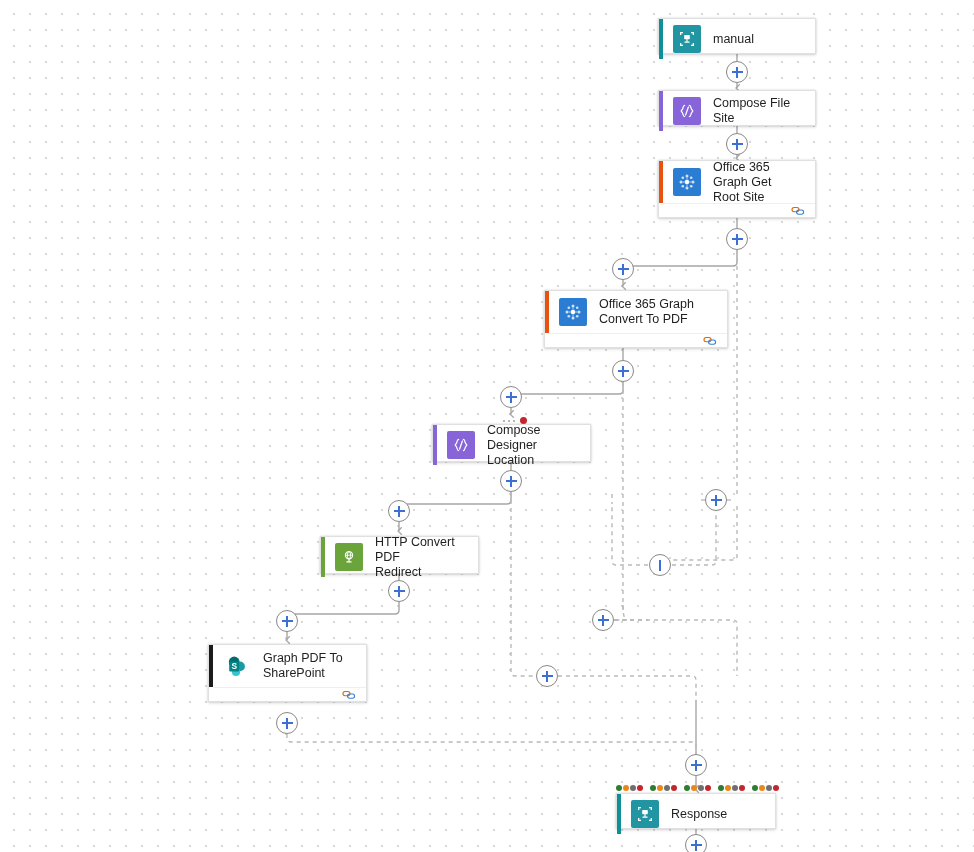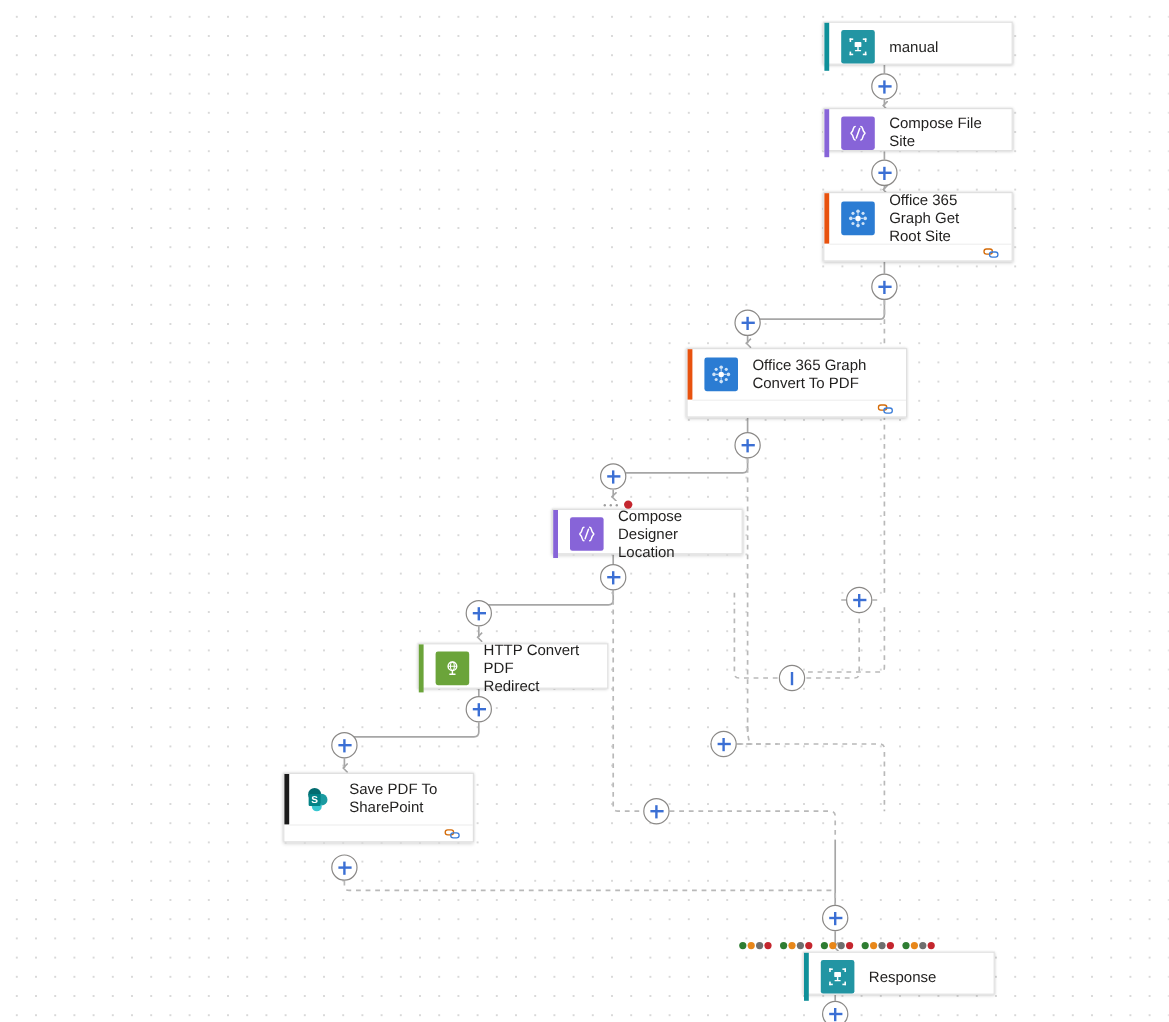--- a/index.html
+++ b/index.html
@@ -35,21 +35,20 @@
   
   .node {
     position: absolute;
     background: #ffffff;
     border: 1px solid #e0e0e0;
     box-shadow: 0 1px 3px rgba(0,0,0,0.16), 0 0 2px rgba(0,0,0,0.10);
     box-sizing: border-box;
     display: flex;
     flex-direction: column;
     cursor: pointer;
-    margin-left: 28px;
   }
   .node .node-top {
     display: flex;
     align-items: center;
     flex: 1 1 auto;
     min-height: 40px;
   }
   .node .accent {
     width: 4px;
     align-self: stretch;
@@ -443,32 +442,32 @@
       <div class="accent" style="background:#1b1b1b"></div>
       <div class="icon-wrap" style="background:#ffffff">
         <svg width="24" height="22" viewBox="0 0 24 22">
           <circle cx="9.2" cy="7" r="5.4" fill="#036c70"></circle>
           <circle cx="15" cy="11.4" r="4.9" fill="#1a9ba1"></circle>
           <circle cx="11" cy="17" r="4.1" fill="#37c6d0"></circle>
           <rect x="4.2" y="6.6" width="10" height="10" rx="1" fill="#038387"></rect>
           <text x="9.2" y="14.3" font-family="'Liberation Sans',sans-serif" font-size="8.4" font-weight="bold" fill="#ffffff" text-anchor="middle">S</text>
         </svg>
       </div>
-      <div class="title">Save PDF To
+      <div class="title">Graph PDF To
 SharePoint</div>
     </div>
     <div class="node-footer">
       <svg class="chain-icon" width="14" height="12" viewBox="0 0 14 12">
         <rect x="1" y="2.5" width="7" height="4.2" rx="2.1" fill="none" stroke="#d46b08" stroke-width="1.1"></rect>
         <rect x="5.6" y="5" width="7" height="4.2" rx="2.1" fill="none" stroke="#3b7dd8" stroke-width="1.1"></rect>
       </svg>
     </div>
   </div>
 
-  <div class="node" style="left:641px;top:793px;width:160px;height:36px">
+  <div class="node" style="left:616px;top:793px;width:160px;height:36px">
     <div class="node-top">
       <div class="accent" style="background:#0f9099"></div>
       <div class="icon-wrap" style="background:#2295a3">
         <svg width="18" height="18" viewBox="0 0 18 18">
           <rect x="2" y="2" width="3" height="1.3" fill="#fff"></rect>
           <rect x="13" y="2" width="3" height="1.3" fill="#fff"></rect>
           <rect x="2" y="14.7" width="3" height="1.3" fill="#fff"></rect>
           <rect x="13" y="14.7" width="3" height="1.3" fill="#fff"></rect>
           <rect x="2" y="2" width="1.3" height="3" fill="#fff"></rect>
           <rect x="14.7" y="2" width="1.3" height="3" fill="#fff"></rect>

